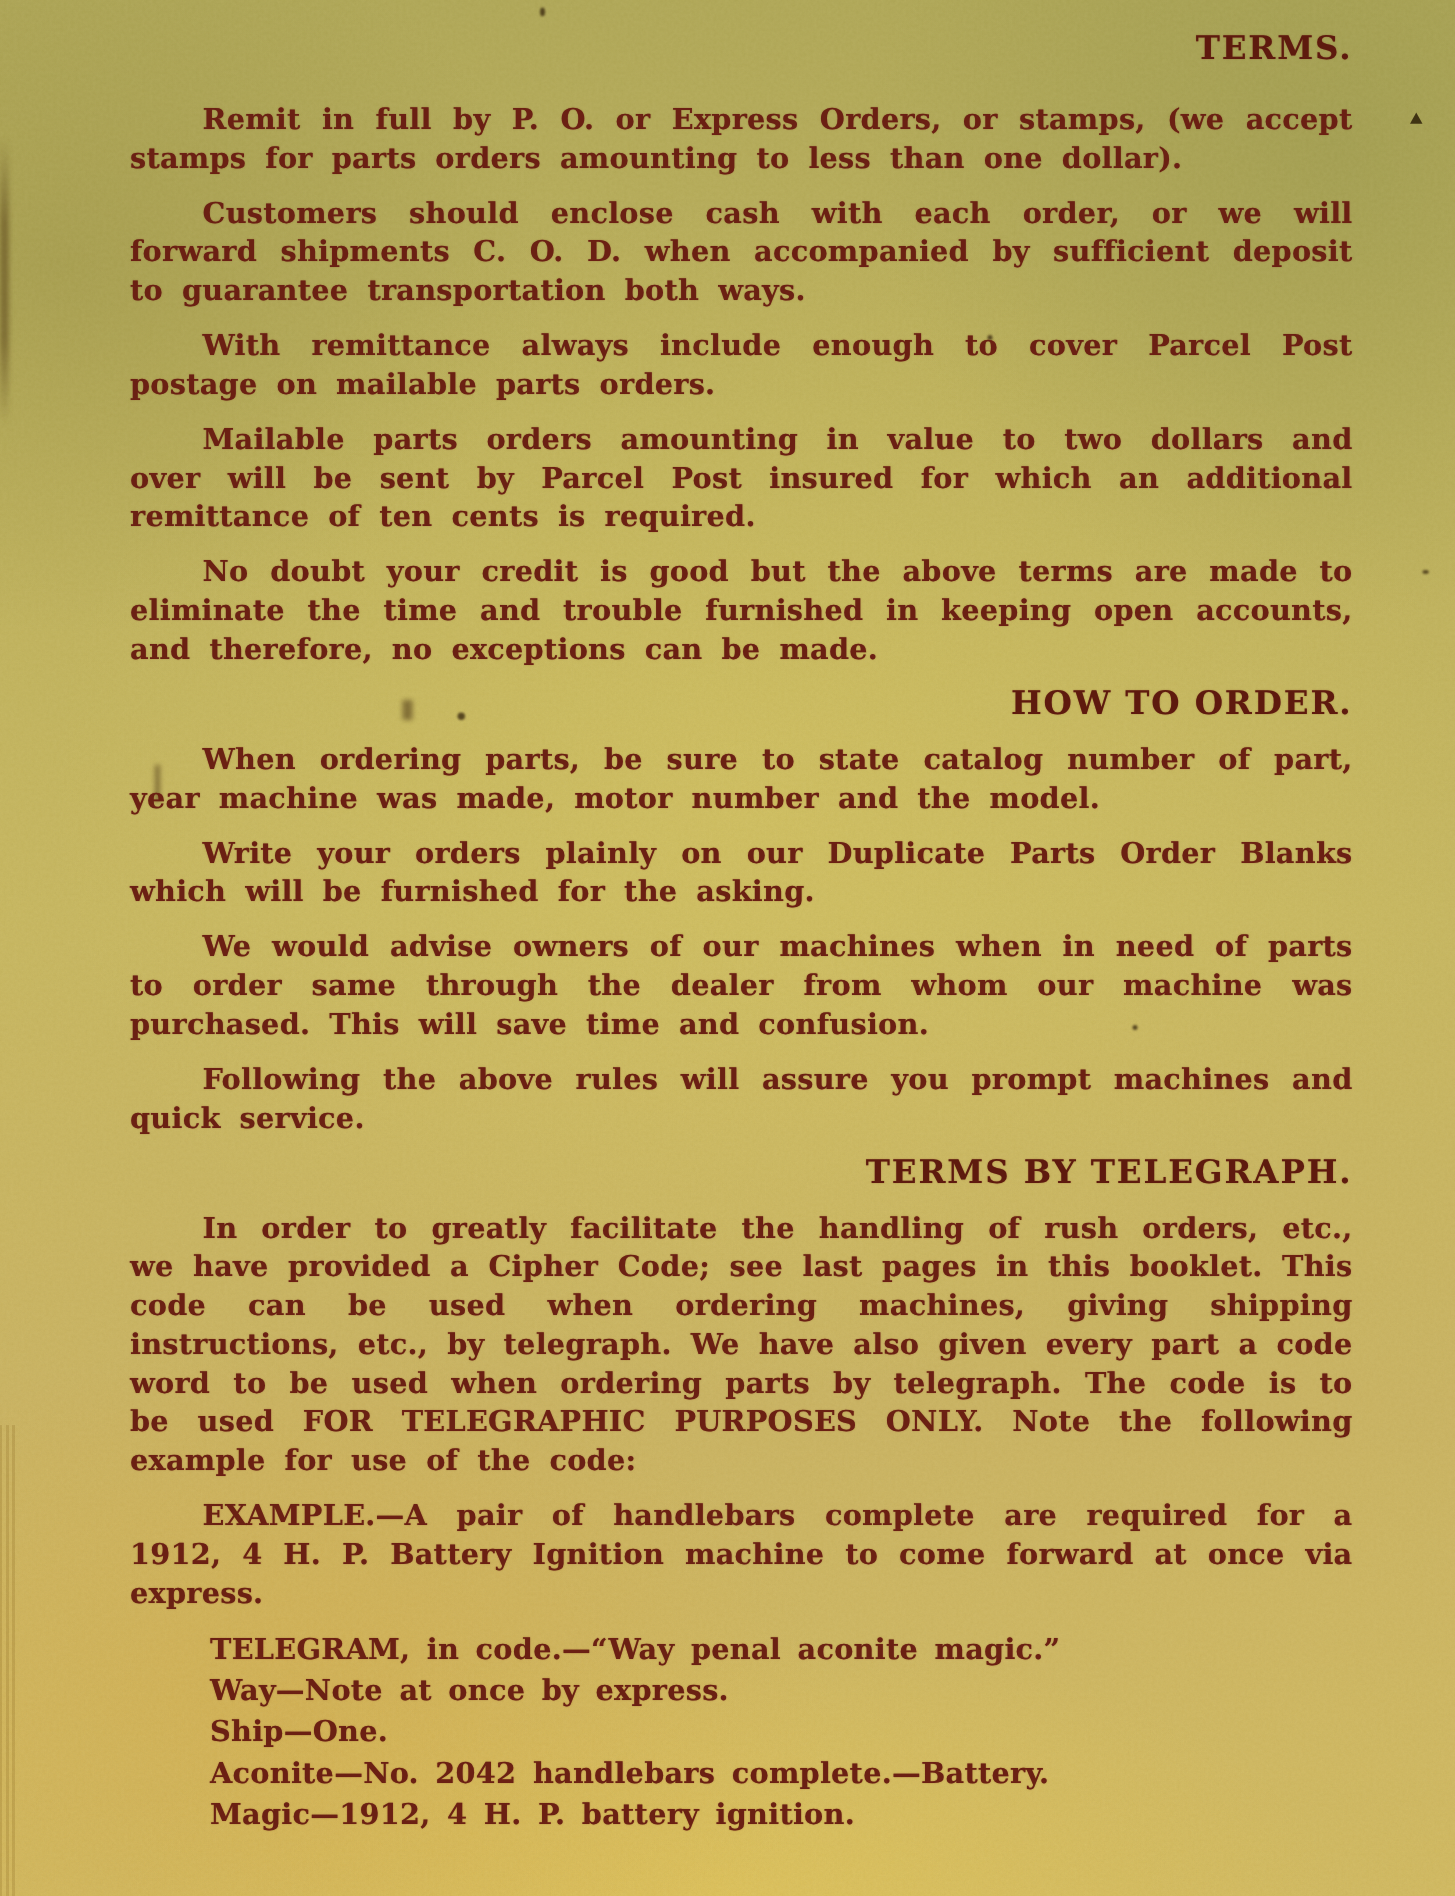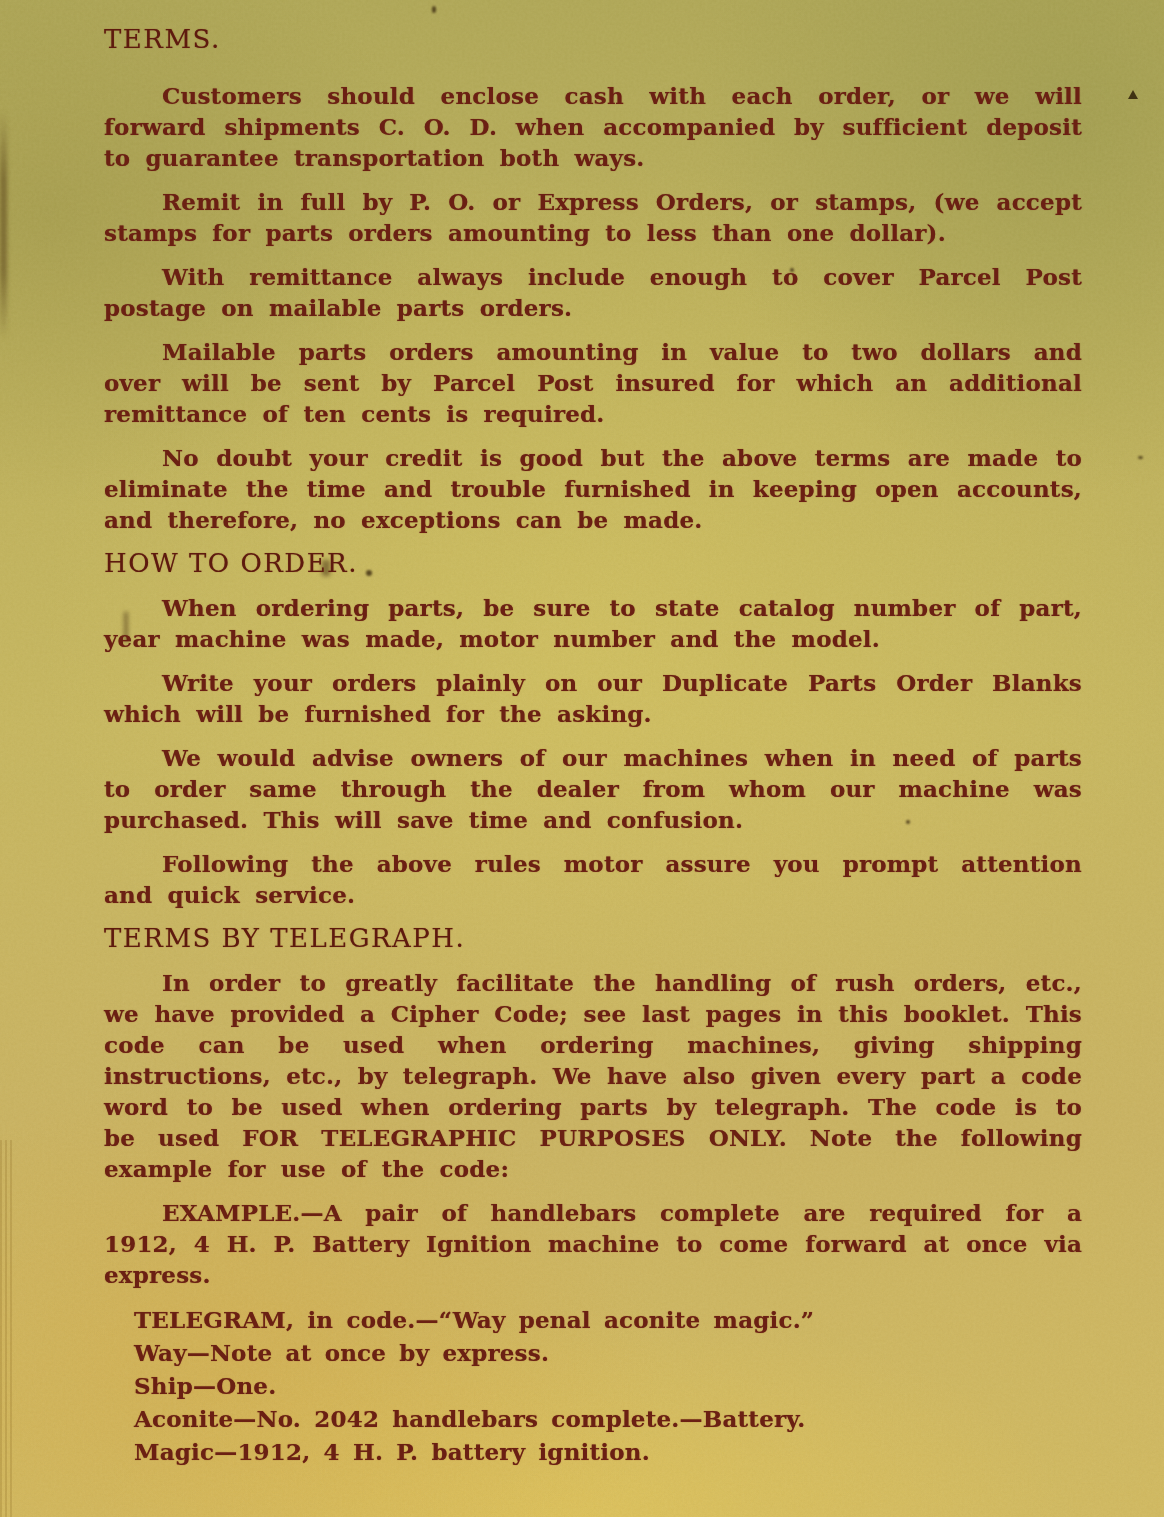--- a/index.html
+++ b/index.html
@@ -25,41 +25,41 @@
     opacity: 0.55;
   }
   .content {
     position: absolute;
     left: 104px; top: 24px;
     width: 978px;
     color: #6b2013;
     text-shadow: 0 0 1px rgba(96,26,14,0.55);
   }
   .heading {
-    text-align: left;
+    text-align: right;
     font-size: 26px;
     line-height: 30px;
-    font-weight: normal;
+    font-weight: bold;
     letter-spacing: 1.5px;
     color: #5e1a0e;
     margin: 0 0 26px 0;
   }
   .heading.mid { margin-top: 8px; margin-bottom: 14px; }
   .para {
     text-align: justify;
     font-size: 23px;
     line-height: 31px;
     font-weight: bold;
     word-spacing: 7px;
     letter-spacing: 0.2px;
     text-indent: 58px;
     margin: 0 0 13px 0;
   }
   .telegram {
-    margin: 6px 0 0 30px;
+    margin: 6px 0 0 64px;
     font-size: 23px;
     line-height: 33px;
     font-weight: bold;
     word-spacing: 5px;
     letter-spacing: 0.2px;
   }
   .telegram p { margin: 0; }
   .speck { position: absolute; background: #3c2b10; border-radius: 50%; filter: blur(1px); opacity: 0.8; }
   .smudge { position: absolute; background: #4a3414; filter: blur(2px); opacity: 0.55; }
   .tri {
@@ -112,31 +112,31 @@
   <div class="smudge" style="left:322px; top:560px; width:8px; height:16px;"></div>
   <div class="speck" style="left:366px; top:570px; width:6px; height:6px;"></div>
   <div class="smudge" style="left:124px; top:612px; width:4px; height:30px;"></div>
   <div class="speck" style="left:790px; top:268px; width:4px; height:4px;"></div>
   <div class="speck" style="left:1138px; top:456px; width:5px; height:3px;"></div>
   <div class="speck" style="left:906px; top:820px; width:4px; height:4px;"></div>
 
   <div class="content">
 
     <h1 class="heading">TERMS.</h1>
+    <p class="para">Remit in full by P. O. or Express Orders, or stamps, (we accept stamps for parts orders amounting to less than one dollar).</p>
     <p class="para">Customers should enclose cash with each order, or we will forward shipments C. O. D. when accompanied by sufficient deposit to guarantee transportation both ways.</p>
-    <p class="para">Remit in full by P. O. or Express Orders, or stamps, (we accept stamps for parts orders amounting to less than one dollar).</p>
     <p class="para">With remittance always include enough to cover Parcel Post postage on mailable parts orders.</p>
     <p class="para">Mailable parts orders amounting in value to two dollars and over will be sent by Parcel Post insured for which an additional remittance of ten cents is required.</p>
     <p class="para">No doubt your credit is good but the above terms are made to eliminate the time and trouble furnished in keeping open accounts, and therefore, no exceptions can be made.</p>
 
     <h1 class="heading mid">HOW TO ORDER.</h1>
     <p class="para">When ordering parts, be sure to state catalog number of part, year machine was made, motor number and the model.</p>
     <p class="para">Write your orders plainly on our Duplicate Parts Order Blanks which will be furnished for the asking.</p>
     <p class="para">We would advise owners of our machines when in need of parts to order same through the dealer from whom our machine was purchased. This will save time and confusion.</p>
-    <p class="para">Following the above rules motor assure you prompt attention and quick service.</p>
+    <p class="para">Following the above rules will assure you prompt machines and quick service.</p>
 
     <h1 class="heading mid">TERMS BY TELEGRAPH.</h1>
     <p class="para">In order to greatly facilitate the handling of rush orders, etc., we have provided a Cipher Code; see last pages in this booklet. This code can be used when ordering machines, giving shipping instructions, etc., by telegraph. We have also given every part a code word to be used when ordering parts by telegraph. The code is to be used FOR TELEGRAPHIC PURPOSES ONLY. Note the following example for use of the code:</p>
     <p class="para">EXAMPLE.—A pair of handlebars complete are required for a 1912, 4 H. P. Battery Ignition machine to come forward at once via express.</p>
 
     <div class="telegram">
       <p>TELEGRAM, in code.—“Way penal aconite magic.”</p>
       <p>Way—Note at once by express.</p>
       <p>Ship—One.</p>
       <p>Aconite—No. 2042 handlebars complete.—Battery.</p>

